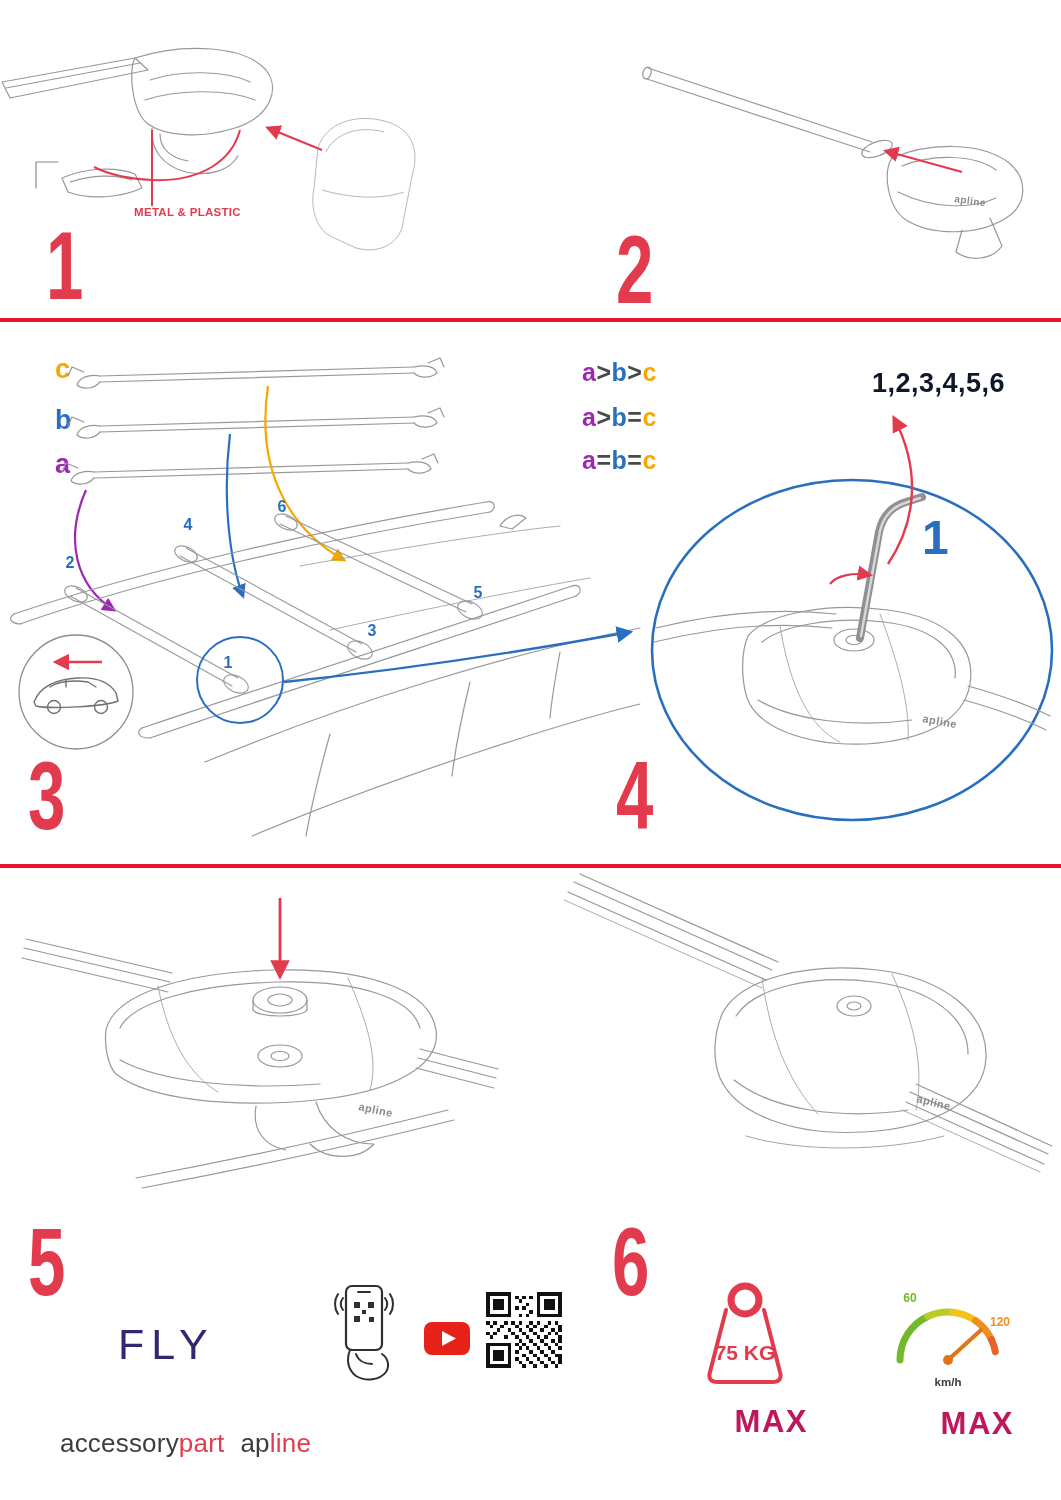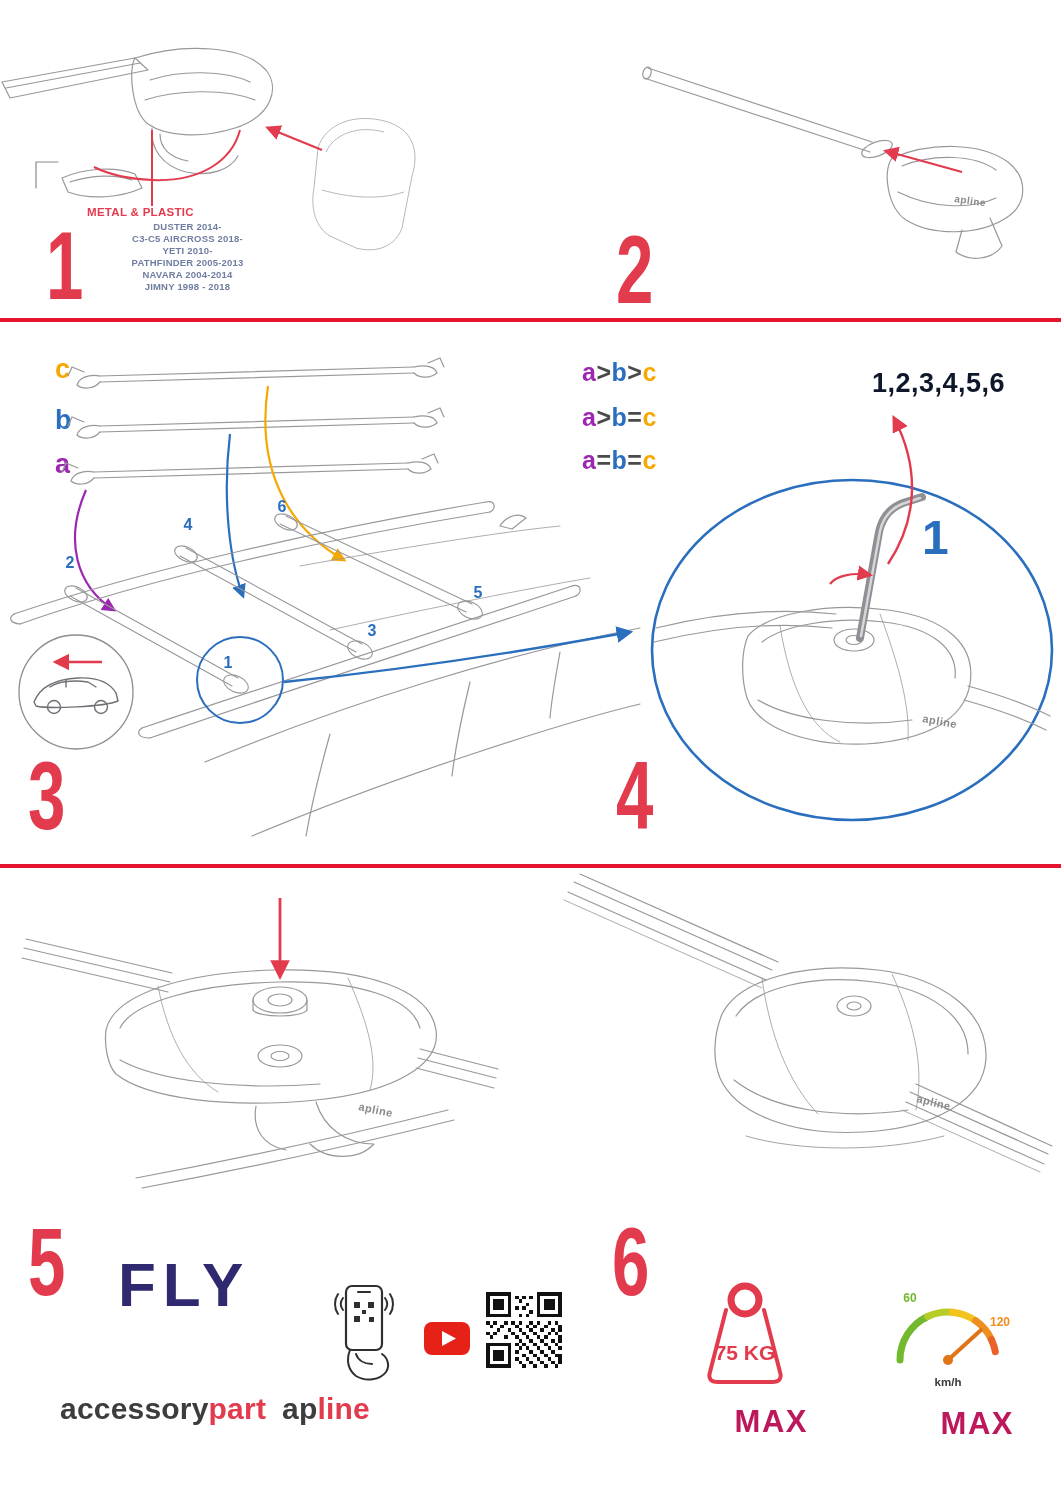--- a/index.html
+++ b/index.html
@@ -6,38 +6,38 @@
   html,body{background:#fff}
   .page{position:relative;width:1061px;height:1500px;background:#ffffff;
         font-family:"Liberation Sans",sans-serif;overflow:hidden}
   svg.art{position:absolute;overflow:visible}
   svg text{font-family:"Liberation Sans",sans-serif}
 
   .stepnum{position:absolute;color:#e23b4e;font-size:96px;font-weight:700;line-height:.92;
            transform:scaleX(.7);transform-origin:0 0;letter-spacing:-3px}
   .divider{position:absolute;left:0;width:1061px;height:4px;background:#e6142f}
 
-  .material-label{position:absolute;left:87px;top:206px;width:175px;
+  .material-label{position:absolute;left:100px;top:206px;width:175px;text-align:center;
                   color:#e23b4e;font-weight:700;font-size:11.5px;letter-spacing:.3px}
   .vehicle-list{position:absolute;left:100px;top:221px;width:175px;text-align:center;
                 color:#6f7da0;font-size:9.5px;font-weight:600;line-height:1.26;letter-spacing:.2px}
 
   .bar-label{position:absolute;font-size:27px;font-weight:700;line-height:1}
   .bar-label.c{color:#f5a800}.bar-label.b{color:#2a6fbe}.bar-label.a{color:#9c27b0}
 
   .legend-row{position:absolute;left:582px;font-size:25px;font-weight:700;letter-spacing:.5px;line-height:1}
   .lg-a{color:#9c27b0}.lg-b{color:#2a6fbe}.lg-c{color:#f5a800}.lg-op{color:#4a4a4a}
 
   .sequence{position:absolute;left:872px;top:368px;color:#0f172a;font-size:27px;
             font-weight:600;letter-spacing:.5px}
   .callout-1{position:absolute;left:922px;top:510px;color:#2a6fbe;font-size:48px;font-weight:700}
 
-  .brand-fly{position:absolute;left:118px;top:1249px;color:#2f2a70;font-size:62px;
-             font-weight:700;letter-spacing:7px}
-  .logo-line{position:absolute;left:60px;top:1392px;font-size:30px;font-weight:700;
+  .brand-fly{position:absolute;left:118px;top:1320px;color:#2f2a70;font-size:43px;
+             font-weight:400;letter-spacing:7px}
+  .logo-line{position:absolute;left:60px;top:1428px;font-size:26px;font-weight:400;
              color:#3d3d3d;letter-spacing:.2px}
   .logo-red{color:#e23b4e}
   .logo-gap{display:inline-block;width:16px}
 
   .max-label{position:absolute;text-align:right;font-size:31px;font-weight:700;
              color:#be185d;letter-spacing:1.5px}
 </style>
 </head>
 <body>
 
@@ -66,28 +66,20 @@
       <path d="M326 122 C334 104 358 95 384 102"></path>
       <path d="M322 160 C350 168 380 170 404 162"></path>
     </g>
     <g stroke="#e23b4e" fill="none">
       <path d="M322 120 L268 98" stroke-width="2.2" marker-end="url(#ar1)"></path>
       <path d="M240 100 C232 130 202 152 152 150 C130 149 108 144 94 137" stroke-width="2"></path>
       <path d="M152 100 L152 176" stroke-width="2"></path>
     </g>
   </svg>
   <div class="material-label">METAL &amp; PLASTIC</div>
-  <div class="vehicle-list">
-    <div>DUSTER 2014-</div>
-    <div>C3-C5 AIRCROSS 2018-</div>
-    <div>YETI 2010-</div>
-    <div>PATHFINDER 2005-2013</div>
-    <div>NAVARA 2004-2014</div>
-    <div>JIMNY 1998 - 2018</div>
-  </div>
   <div class="stepnum" style="left:46px;top:222px">1</div>
 
   <svg class="art" style="left:640px;top:50px;width:420px;height:230px" viewBox="0 0 420 230">
     <defs>
       <marker id="ar2" viewBox="0 0 10 10" markerWidth="7" markerHeight="7" refX="8" refY="5" orient="auto">
         <path d="M0 0 L10 5 L0 10 z" fill="#e23b4e"></path>
       </marker>
     </defs>
     <g stroke="#98989c" fill="none" stroke-width="1.2" stroke-linecap="round" stroke-linejoin="round">
       <path d="M8 18 L232 92"></path>

